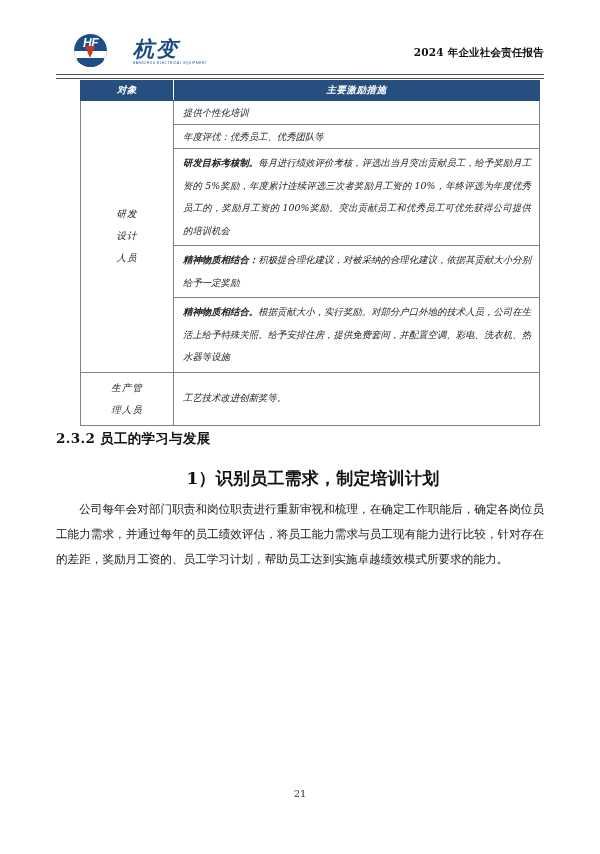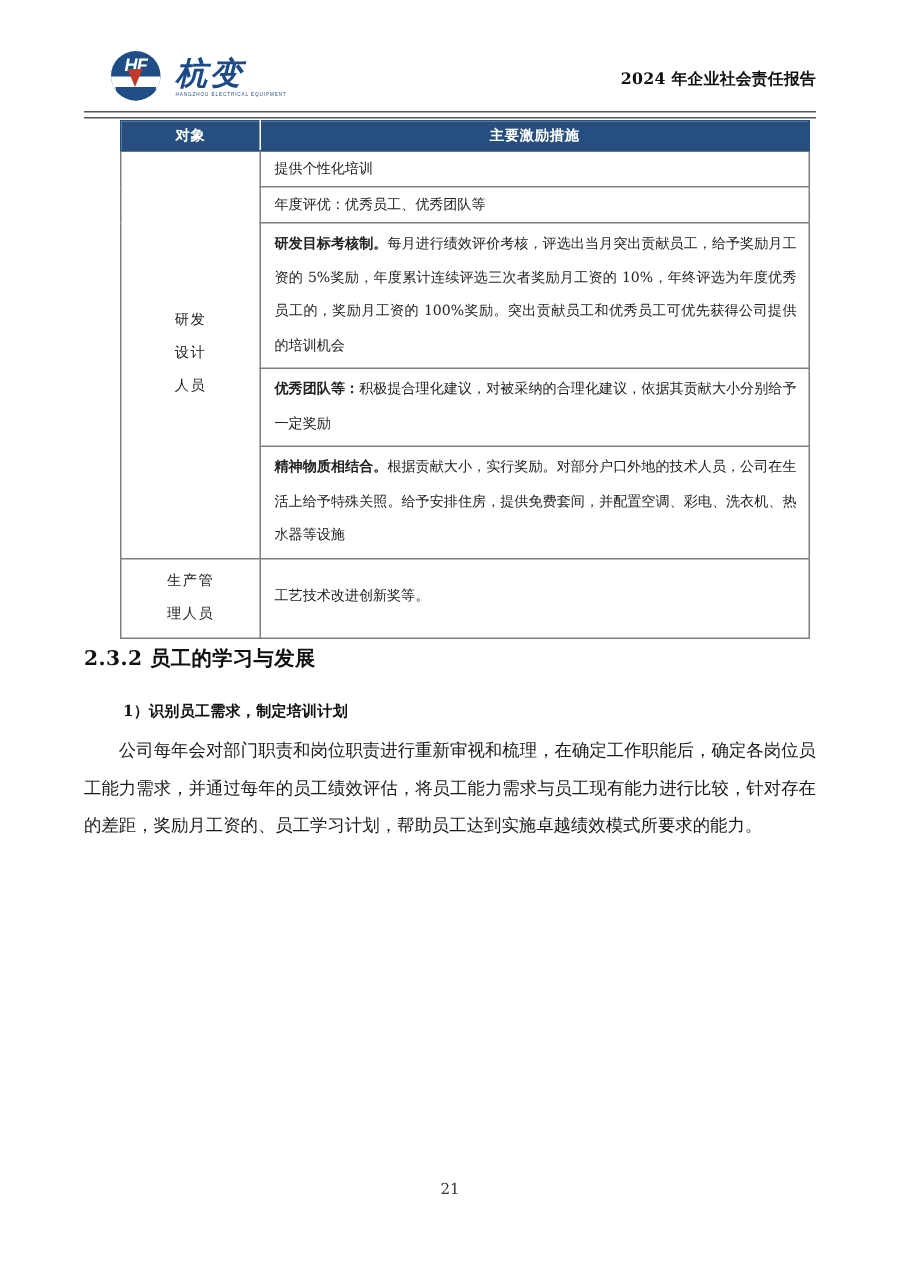--- a/index.html
+++ b/index.html
@@ -84,21 +84,21 @@
     top: 24px;
     width: 27px;
     height: 12px;
     border-radius: 0 0 14px 14px;
     background: #1f4e87;
   }
   .logo-text-block {
     display: flex;
     flex-direction: column;
     justify-content: center;
-    margin-left: 4px;
+    margin-left: 20px;
   }
   .logo-cn {
     font-family: "DejaVu Serif", serif;
     font-size: 21px;
     font-weight: bold;
     color: #1b4a86;
     line-height: 23px;
     letter-spacing: 2px;
     font-style: italic;
   }
@@ -139,20 +139,21 @@
   .tbl-wrap {
     position: absolute;
     left: 80px;
     top: 80px;
     width: 460px;
   }
   table.inc {
     border-collapse: collapse;
     width: 100%;
     table-layout: fixed;
+    font-style: italic;
   }
   table.inc th, table.inc td {
     border: 1px solid #7f7f7f;
     vertical-align: middle;
   }
   table.inc thead th {
     background: #264f7f;
     color: #ffffff;
     font-family: "DejaVu Serif", serif;
     font-weight: bold;
@@ -197,26 +198,27 @@
     font-family: "DejaVu Serif", serif;
     font-size: 13.5px;
     font-weight: bold;
     margin: 0;
     padding: 10px 0 6px 0;
     letter-spacing: 0.3px;
     color: #111;
   }
   h3.subsec {
     font-family: "DejaVu Serif", serif;
-    font-size: 10px;
+    font-size: 17px;
     font-weight: bold;
     margin: 0;
     padding: 13px 0 4px 26px;
     letter-spacing: 0.2px;
     color: #111;
+    text-align: center;
   }
   p.para {
     font-family: "DejaVu Serif", serif;
     font-size: 11.6px;
     line-height: 25px;
     margin: 0;
     padding: 3px 0 0 0;
     text-indent: 2em;
     text-align: justify;
     text-justify: inter-ideograph;
@@ -275,21 +277,21 @@
           </td>
           <td class="cell-body short">提供个性化培训</td>
         </tr>
         <tr class="row-short">
           <td class="cell-body short">年度评优：优秀员工、优秀团队等</td>
         </tr>
         <tr>
           <td class="cell-body"><b>研发目标考核制。</b><span>每月进行绩效评价考核，评选出当月突出贡献员工，给予奖励月工资的 5%奖励，年度累计连续评选三次者奖励月工资的 10%，年终评选为年度优秀员工的，奖励月工资的 100%奖励。突出贡献员工和优秀员工可优先获得公司提供的培训机会</span></td>
         </tr>
         <tr>
-          <td class="cell-body"><b>优秀团队等：</b><span>积极提合理化建议，对被采纳的合理化建议，依据其贡献大小分别给予一定奖励</span></td>
+          <td class="cell-body"><b>精神物质相结合：</b><span>积极提合理化建议，对被采纳的合理化建议，依据其贡献大小分别给予一定奖励</span></td>
         </tr>
         <tr>
           <td class="cell-body"><b>精神物质相结合。</b><span>根据贡献大小，实行奖励。对部分户口外地的技术人员，公司在生活上给予特殊关照。给予安排住房，提供免费套间，并配置空调、彩电、洗衣机、热水器等设施</span></td>
         </tr>
         <tr>
           <td class="cell-obj">
             <span>生产管</span>
             <span>理人员</span>
           </td>
           <td class="cell-body">工艺技术改进创新奖等。</td>

